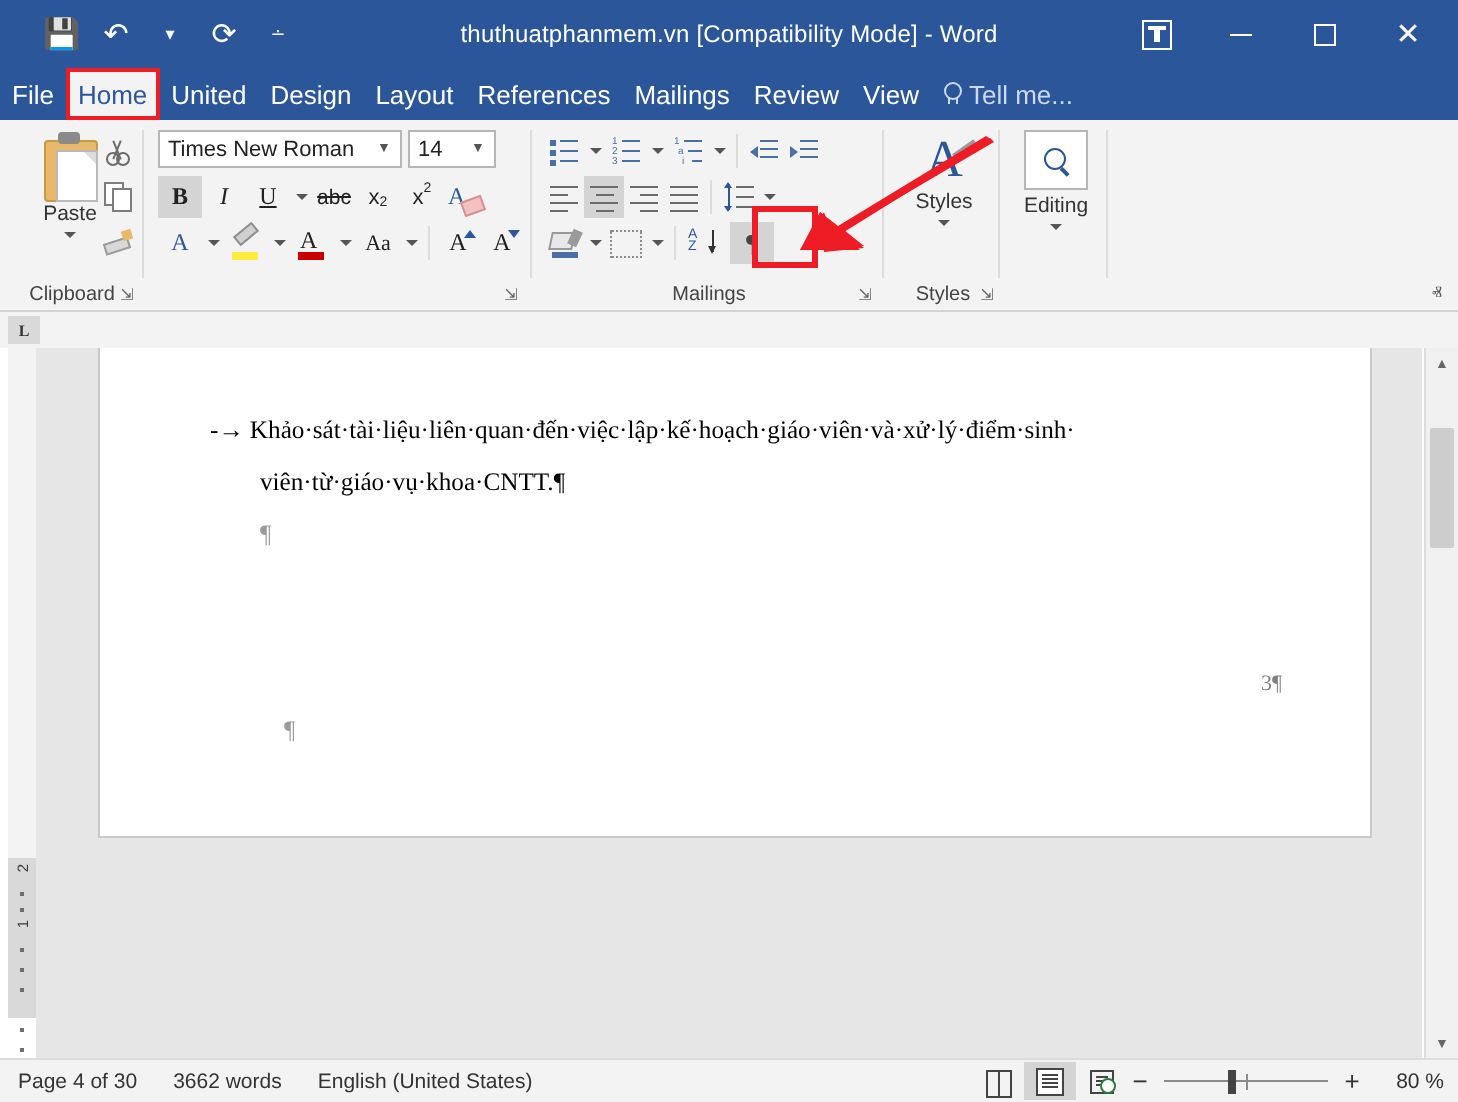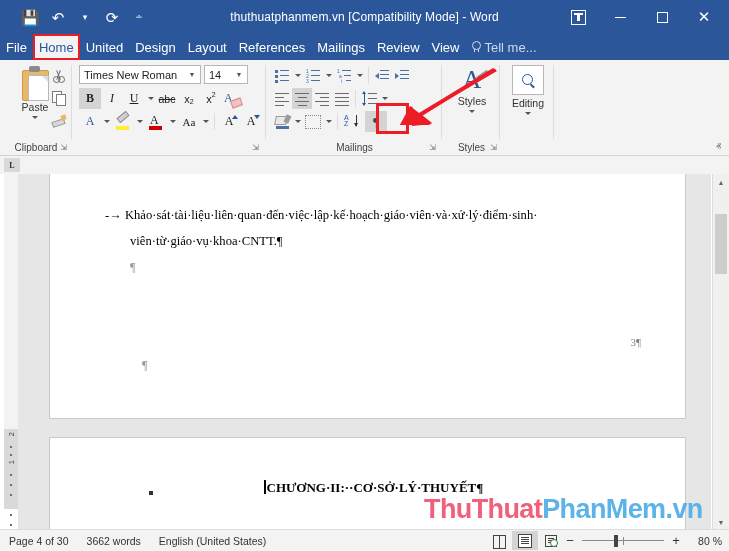--- a/index.html
+++ b/index.html
@@ -744,31 +744,22 @@
 
     <div class="page page1">
       <div class="doctext" style="position:absolute;left:55px;top:28px;">-→ Khảo·sát·tài·liệu·liên·quan·đến·việc·lập·kế·hoạch·giáo·viên·và·xử·lý·điểm·sinh·</div>
       <div class="doctext" style="position:absolute;left:80px;top:54px;">viên·từ·giáo·vụ·khoa·CNTT.¶</div>
       <div class="doctext pil" style="position:absolute;left:80px;top:80px;">¶</div>
 
       <div class="pagenum" style="right:44px;top:162px;">3¶</div>
       <div class="doctext pil" style="position:absolute;left:92px;top:178px;">¶</div>
     </div>
 
-    <div class="page page2">
-      <div class="small-sq" style="left:99px;top:53px;"></div>
-      <div class="chapter-line" style="left:214px;top:42px;">
-        <span class="caret-bar"></span><span>CHƯƠNG·II:··CƠ·SỞ·LÝ·THUYẾT¶</span>
-      </div>
-    </div>
   </div>
 
-  <div class="watermark">
-    <span class="wm-red">ThuThuat</span><span class="wm-blue">PhanMem</span><span class="wm-blue">.vn</span>
-  </div>
 
   <div class="vscroll">
     <div class="sarr up">▲</div>
     <div class="thumb"></div>
     <div class="sarr dn">▼</div>
   </div>
 
   <div class="statusbar">
     <div class="sb-item">Page 4 of 30</div>
     <div class="sb-item">3662 words</div>

